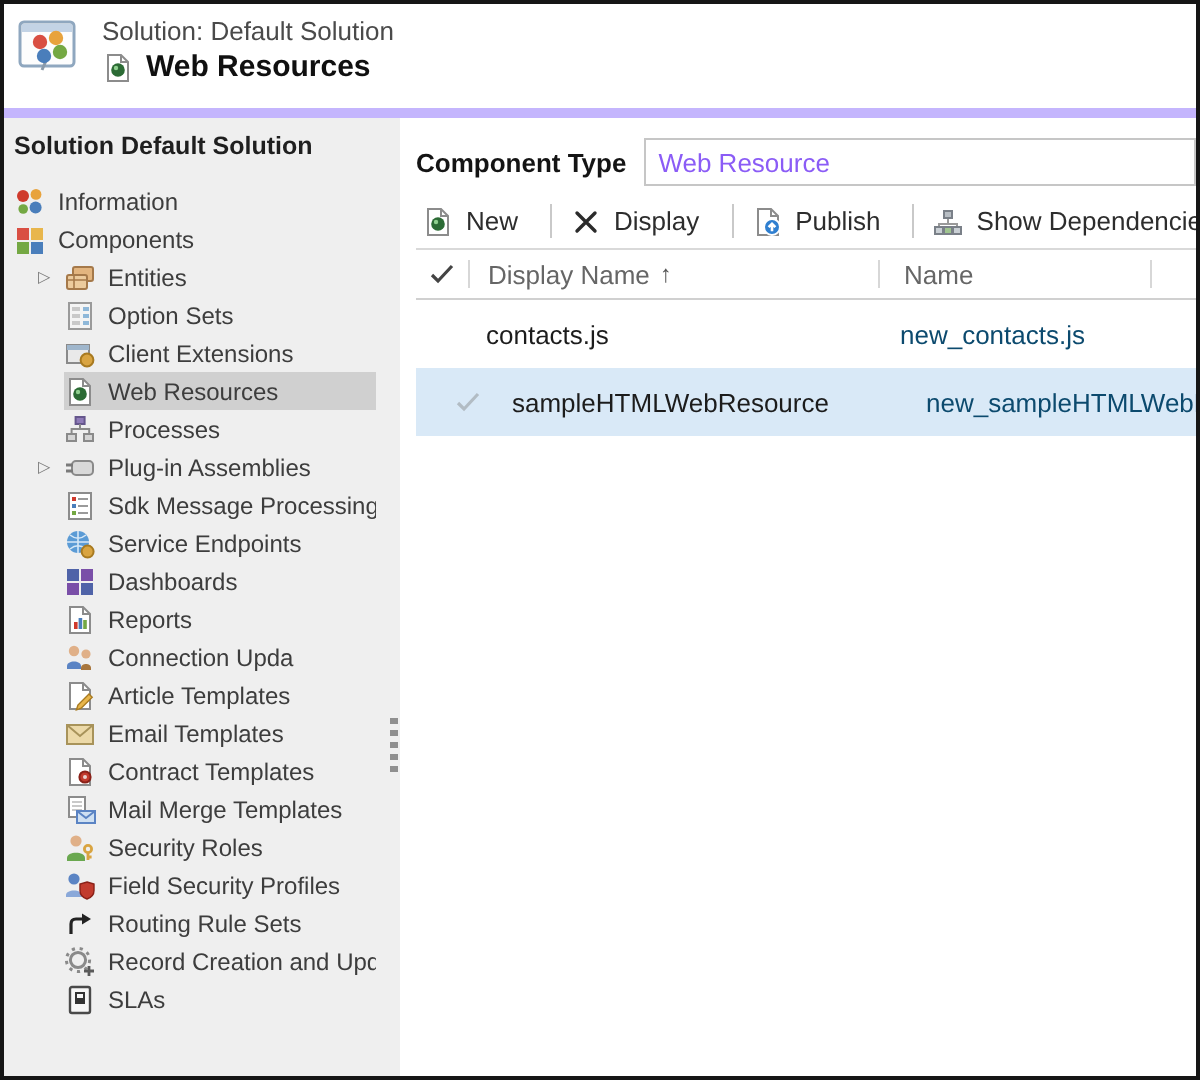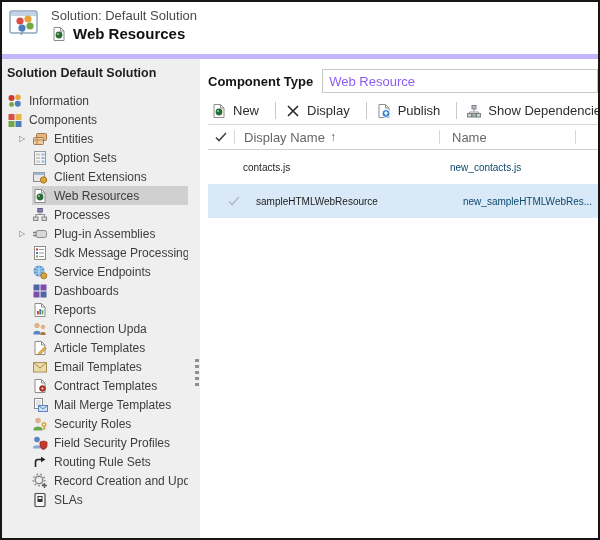--- a/index.html
+++ b/index.html
@@ -58,21 +58,21 @@
   .grid-header { display: flex; align-items: center; height: 25px; font-size: 13px;
                  color: #666; border-bottom: 1px solid #d0d0d0; }
   .gh-check { width: 26px; text-align: center; display: flex; justify-content: center; }
   .gh-sep { width: 1px; height: 14px; background: #d7d7d7; flex: none; }
   .gh-display { width: 204px; padding-left: 9px; display: flex; align-items: center;
                 gap: 5px; cursor: pointer; }
   .gh-name { flex: 1; padding-left: 12px; cursor: pointer; }
   .gh-end { margin-right: 22px; }
   .sort-arrow { color: #555; font-size: 12px; }
 
-  .grid-row { display: flex; align-items: center; height: 34px; font-size: 10px;
+  .grid-row { display: flex; align-items: center; height: 34px; font-size: 13px;
               color: #1c1c1c; cursor: pointer; }
   .grid-row.selected { background: #d9e9f7; padding-left: 13px; }
   .row-check { width: 26px; display: flex; justify-content: center; }
   .row-display { width: 204px; padding-left: 9px; white-space: nowrap; overflow: hidden; }
   .row-name { flex: 1; padding-left: 12px; color: #0c4a6e; white-space: nowrap;
               overflow: hidden; }
 </style>
 </head>
 <body>
 

